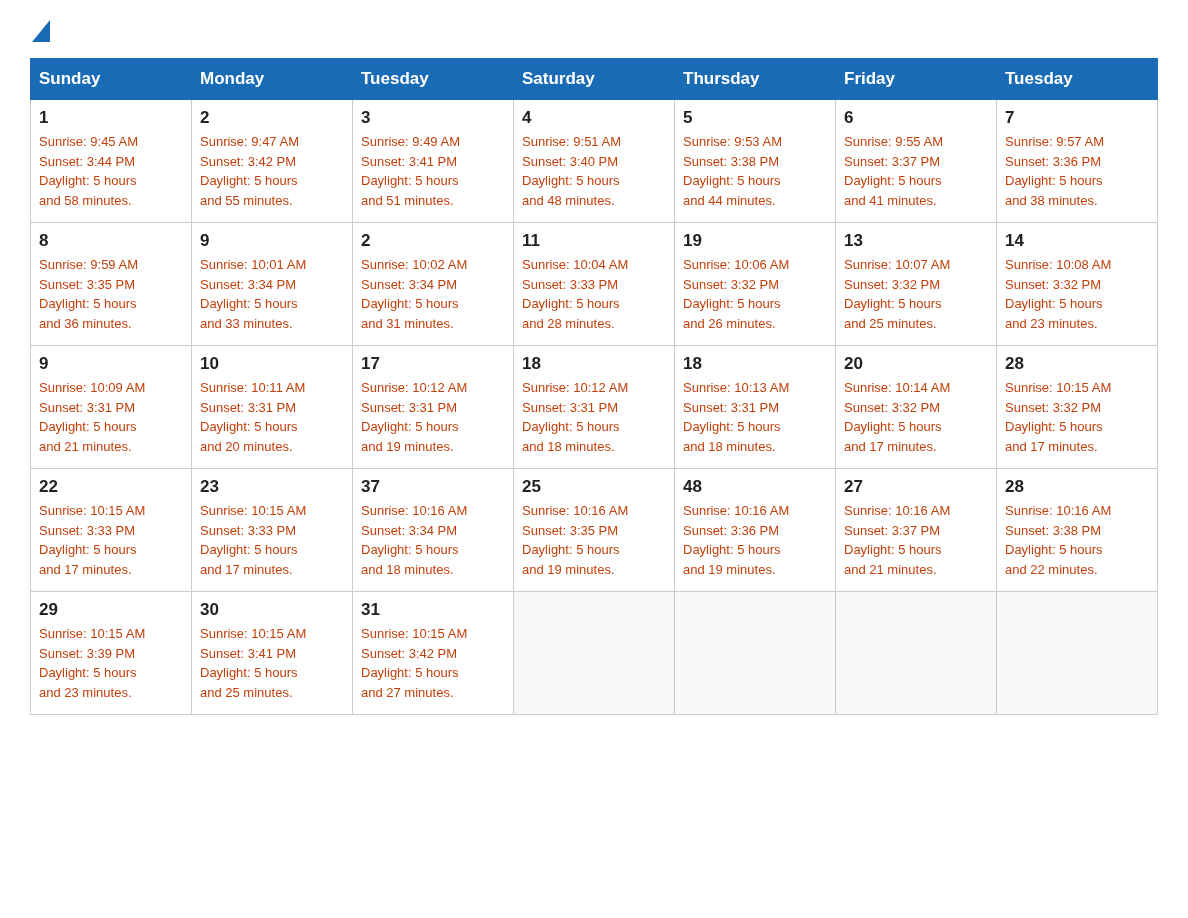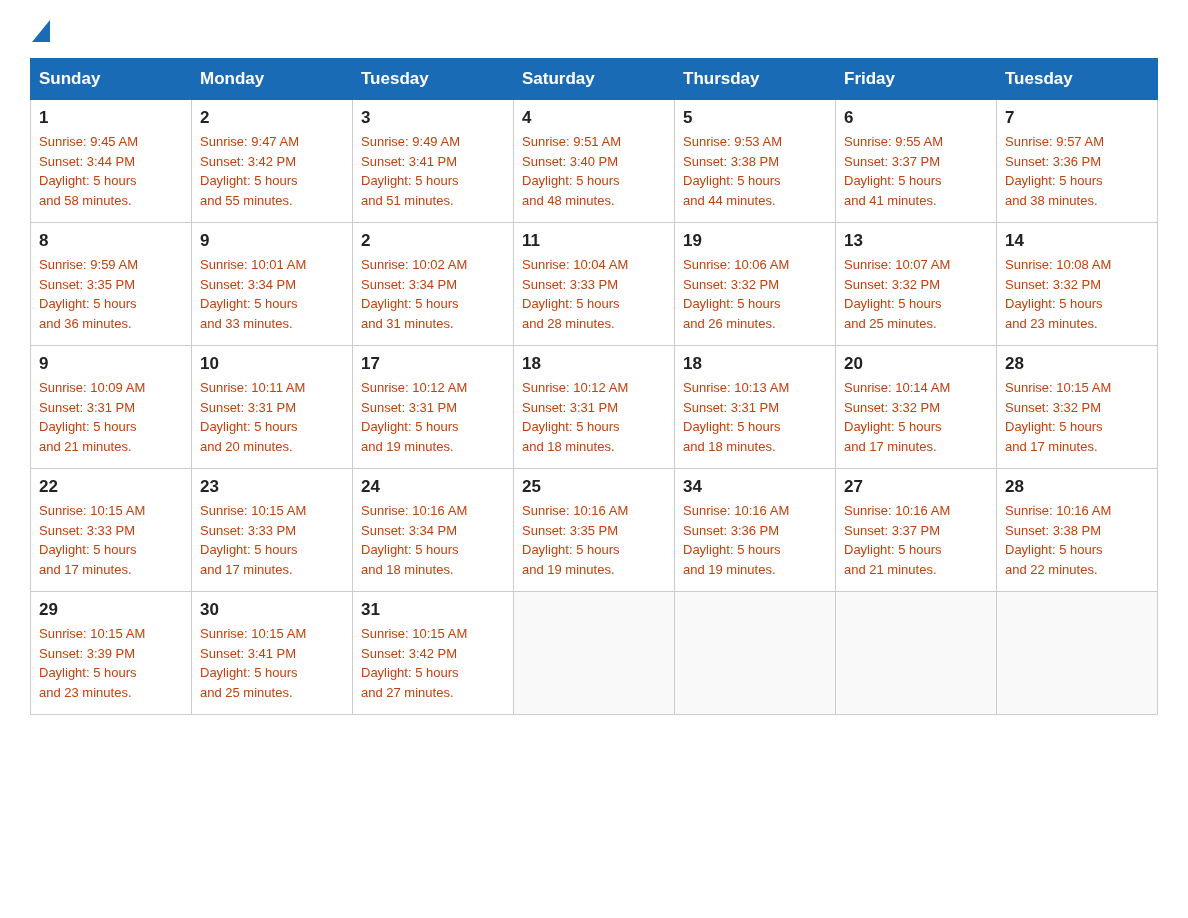--- a/index.html
+++ b/index.html
@@ -204,29 +204,29 @@
       <tr class="week-row">
         <td>
           <span class="day-number">22</span>
           <div class="day-info">Sunrise: 10:15 AM<br>Sunset: 3:33 PM<br>Daylight: 5 hours<br>and 17 minutes.</div>
         </td>
         <td>
           <span class="day-number">23</span>
           <div class="day-info">Sunrise: 10:15 AM<br>Sunset: 3:33 PM<br>Daylight: 5 hours<br>and 17 minutes.</div>
         </td>
         <td>
-          <span class="day-number">24</span>
+          <span class="day-number">37</span>
           <div class="day-info">Sunrise: 10:16 AM<br>Sunset: 3:34 PM<br>Daylight: 5 hours<br>and 18 minutes.</div>
         </td>
         <td>
           <span class="day-number">25</span>
           <div class="day-info">Sunrise: 10:16 AM<br>Sunset: 3:35 PM<br>Daylight: 5 hours<br>and 19 minutes.</div>
         </td>
         <td>
-          <span class="day-number">34</span>
+          <span class="day-number">48</span>
           <div class="day-info">Sunrise: 10:16 AM<br>Sunset: 3:36 PM<br>Daylight: 5 hours<br>and 19 minutes.</div>
         </td>
         <td>
           <span class="day-number">27</span>
           <div class="day-info">Sunrise: 10:16 AM<br>Sunset: 3:37 PM<br>Daylight: 5 hours<br>and 21 minutes.</div>
         </td>
         <td>
           <span class="day-number">28</span>
           <div class="day-info">Sunrise: 10:16 AM<br>Sunset: 3:38 PM<br>Daylight: 5 hours<br>and 22 minutes.</div>
         </td>

